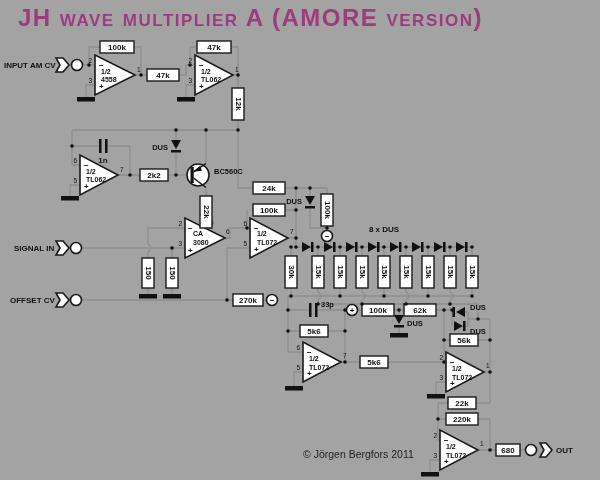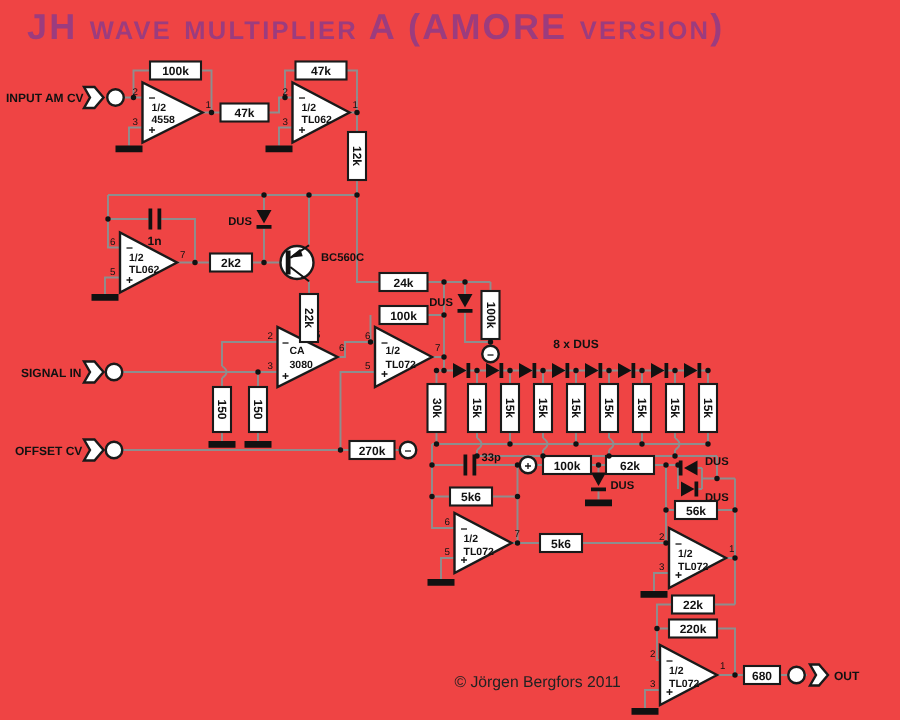--- a/index.html
+++ b/index.html
@@ -1,16 +1,16 @@
 <!DOCTYPE html>
 <html><head>
 <meta charset="utf-8">
 <style>
   html,body{margin:0;padding:0;background:#fff;}
-  #page{position:relative;width:600px;height:480px;background:#ef4444;overflow:hidden;
+  #page{position:relative;width:600px;height:480px;background:#a3a3a3;overflow:hidden;
         font-family:"Liberation Sans",sans-serif;}
   svg{display:block}
   .w{stroke:#8e8e8e;stroke-width:1.3;fill:none;}
   .cmp{stroke:#1a1a1a;stroke-width:1.6;fill:#fff;}
   .box{stroke:#1a1a1a;stroke-width:1.4;fill:#fff;}
   .blk{fill:#111;stroke:none;}
   .gnd{fill:#111;}
   .nd{fill:#111;}
   .ttl{font-size:24px;font-weight:bold;font-variant:small-caps;letter-spacing:1.5px;}
   .cpy{font-size:10.5px;fill:#222;}

